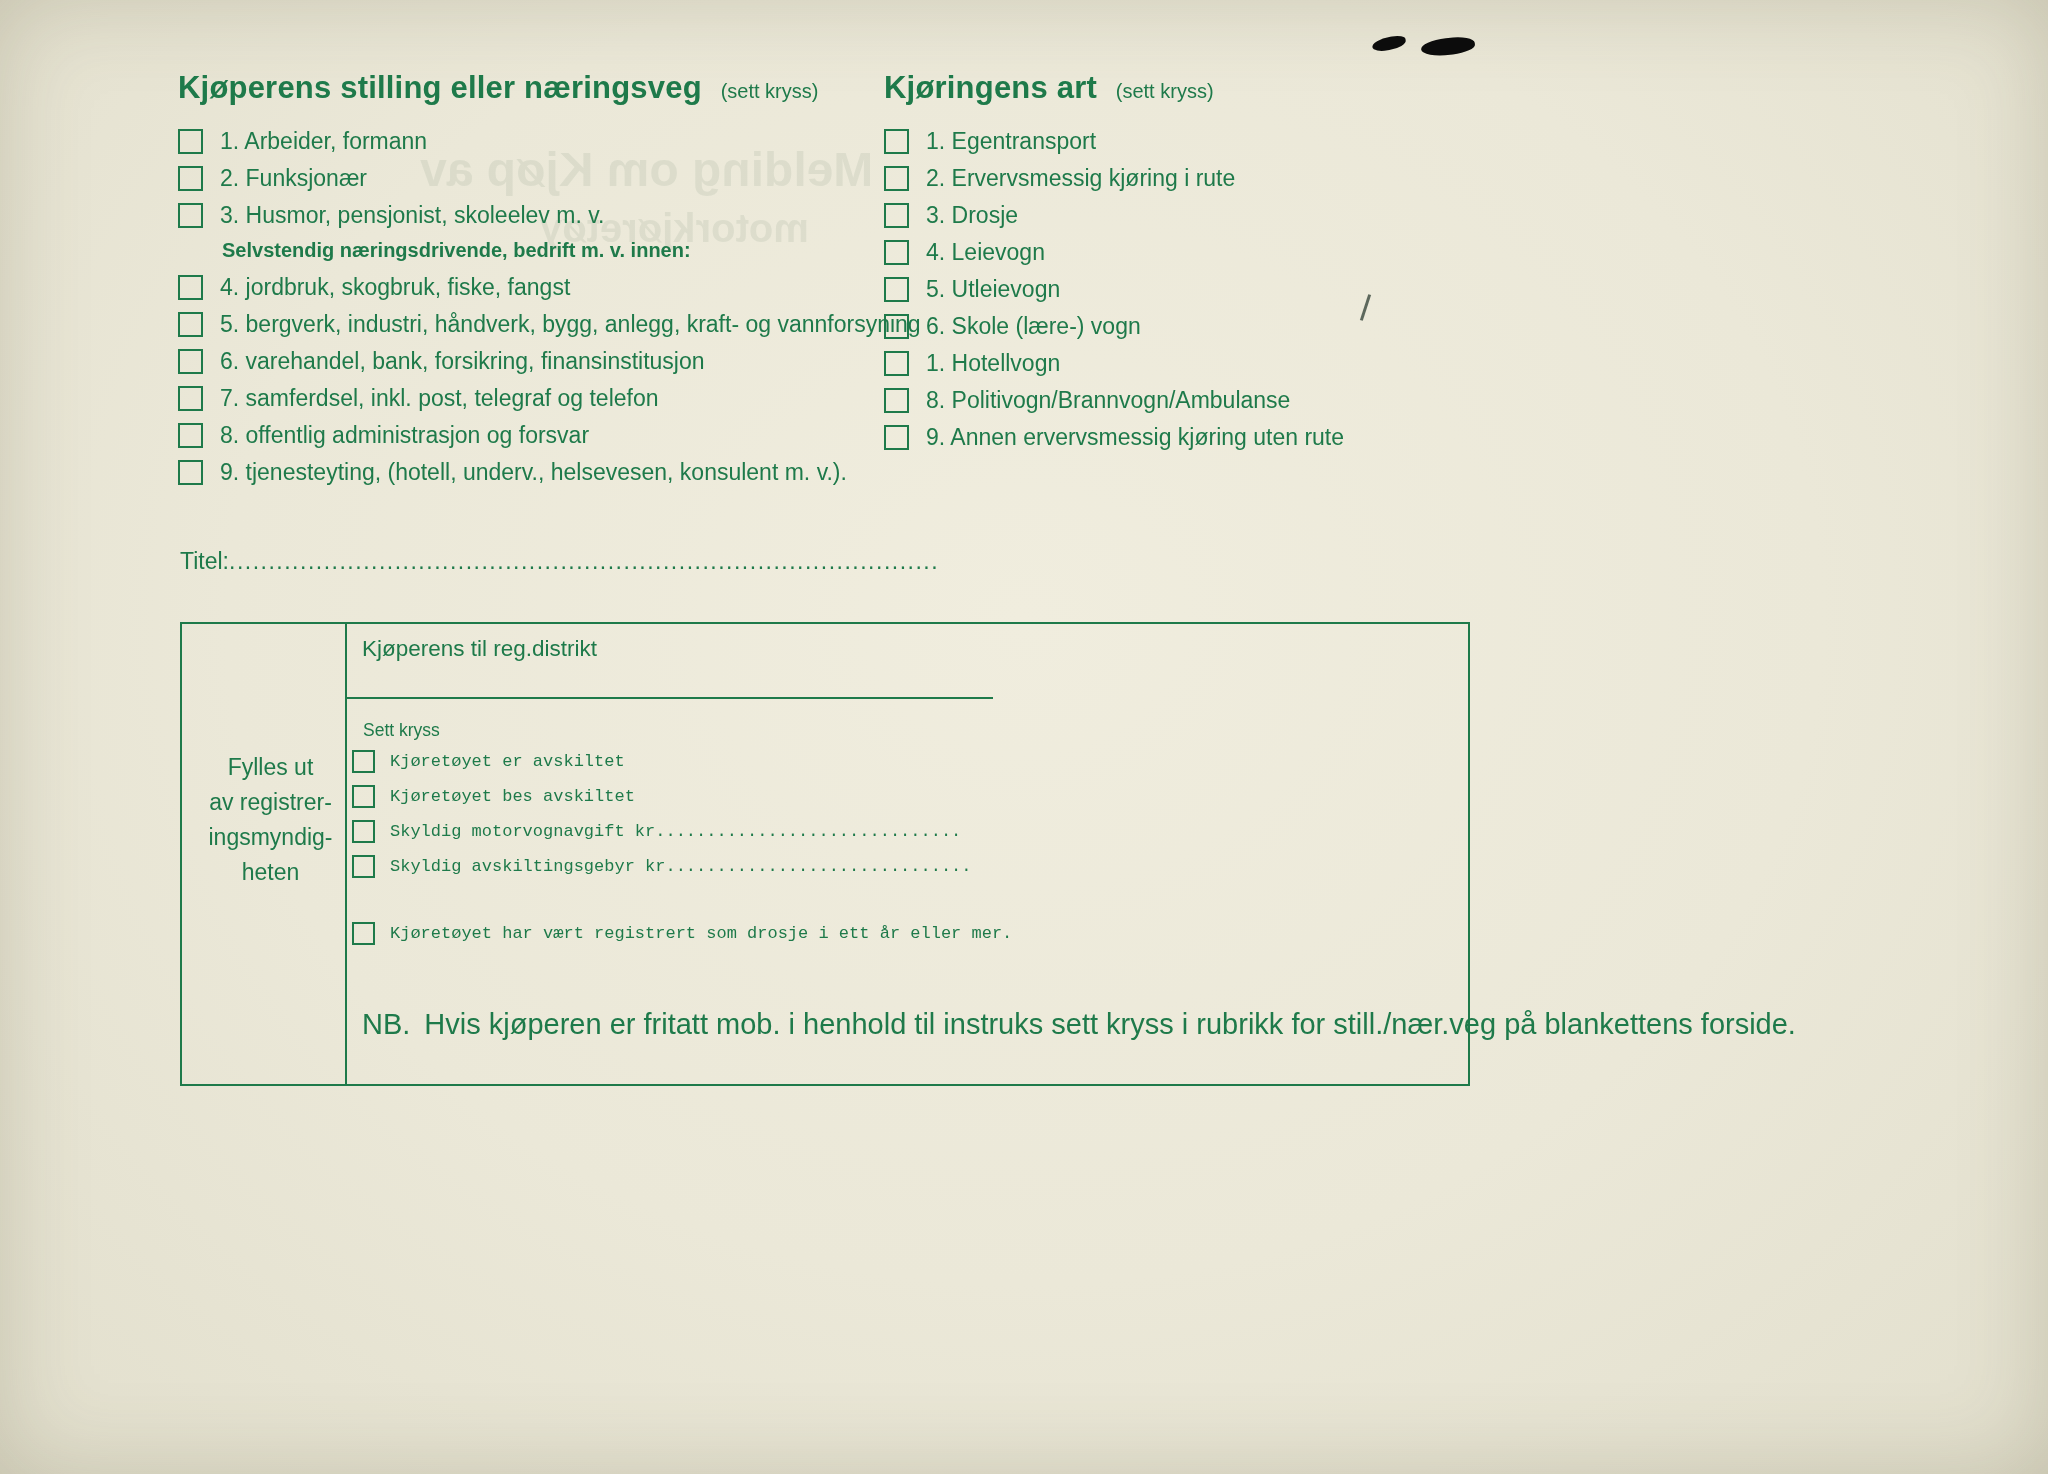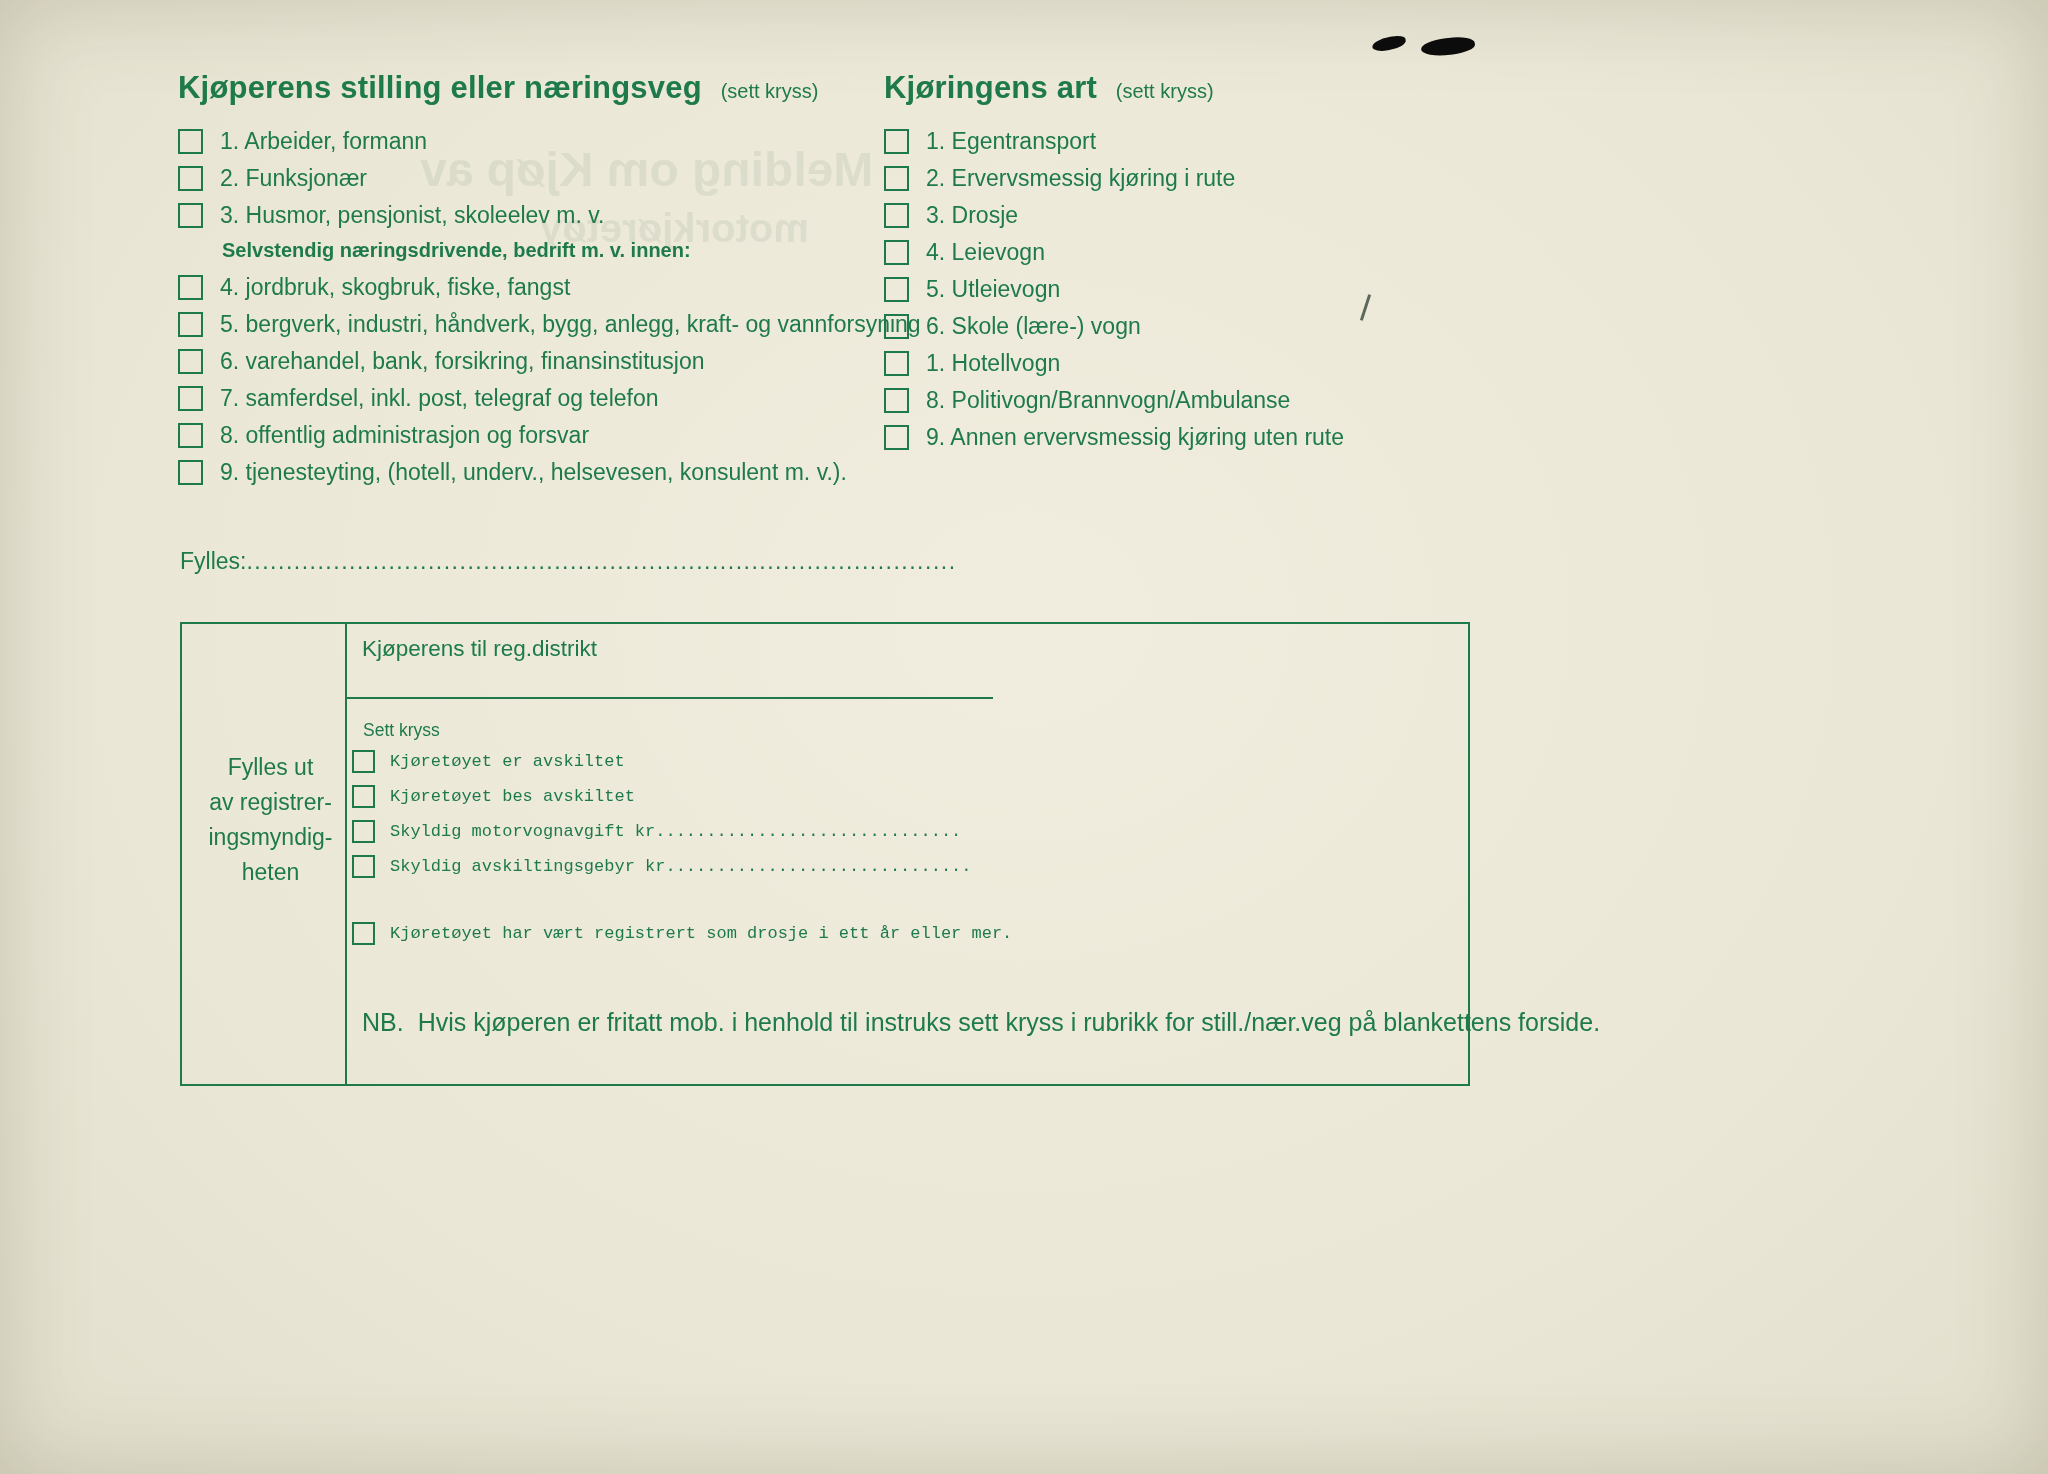--- a/index.html
+++ b/index.html
@@ -39,21 +39,21 @@
   .regbox{position:absolute;left:180px;top:622px;width:1290px;height:464px;border:2.5px solid currentColor;box-sizing:border-box;}
   .sidecol-line{position:absolute;left:163px;top:0;bottom:0;width:0;border-left:2.5px solid currentColor;}
   .side{position:absolute;left:0;top:126px;width:177px;text-align:center;font-size:23px;line-height:35px;}
   .transfer{position:absolute;left:180px;top:12px;font-size:22.5px;white-space:nowrap;}
   .writeline{position:absolute;left:163px;top:73px;width:648px;height:0;border-top:2.5px solid currentColor;}
   .settkryss{position:absolute;left:181px;top:96px;font-size:17.5px;}
   .boxrow{position:absolute;left:170px;display:flex;align-items:center;gap:15px;}
   .boxrow .cb{width:23px;height:23px;}
   .boxrow .lbl{font-size:17px;font-family:Liberation Mono, monospace;}
   .br1{top:126px;} .br2{top:161px;} .br3{top:196px;} .br4{top:231px;} .br5{top:298px;}
-  .nb{position:absolute;left:180px;top:384px;font-size:25px;white-space:nowrap;}
+  .nb{position:absolute;left:180px;top:384px;font-size:29px;white-space:nowrap;}
   .nb .nb-label{margin-right:14px;}
 </style>
 </head>
 <body>
 
 <div class="page">
 
   <div class="ghost ghost1">Melding om Kjøp av</div>
   <div class="ghost ghost2">motorkjøretøy</div>
   <div class="scan-mark m1"></div>
@@ -145,21 +145,21 @@
       <span class="cb"></span>
       <span class="lbl">8. Politivogn/Brannvogn/Ambulanse</span>
     </div>
     <div class="row">
       <span class="cb"></span>
       <span class="lbl">9. Annen ervervsmessig kjøring uten rute</span>
     </div>
   </section>
 
   <div class="titel">
-    <span>Fylles:</span><span class="dots">..........................................................................................</span>
+    <span>Titel:</span><span class="dots">..........................................................................................</span>
   </div>
 
   <div class="regbox">
     <div class="sidecol-line"></div>
 
     <div class="side">
       <div>Fylles ut</div>
       <div>av registrer-</div>
       <div>ingsmyndig-</div>
       <div>heten</div>

